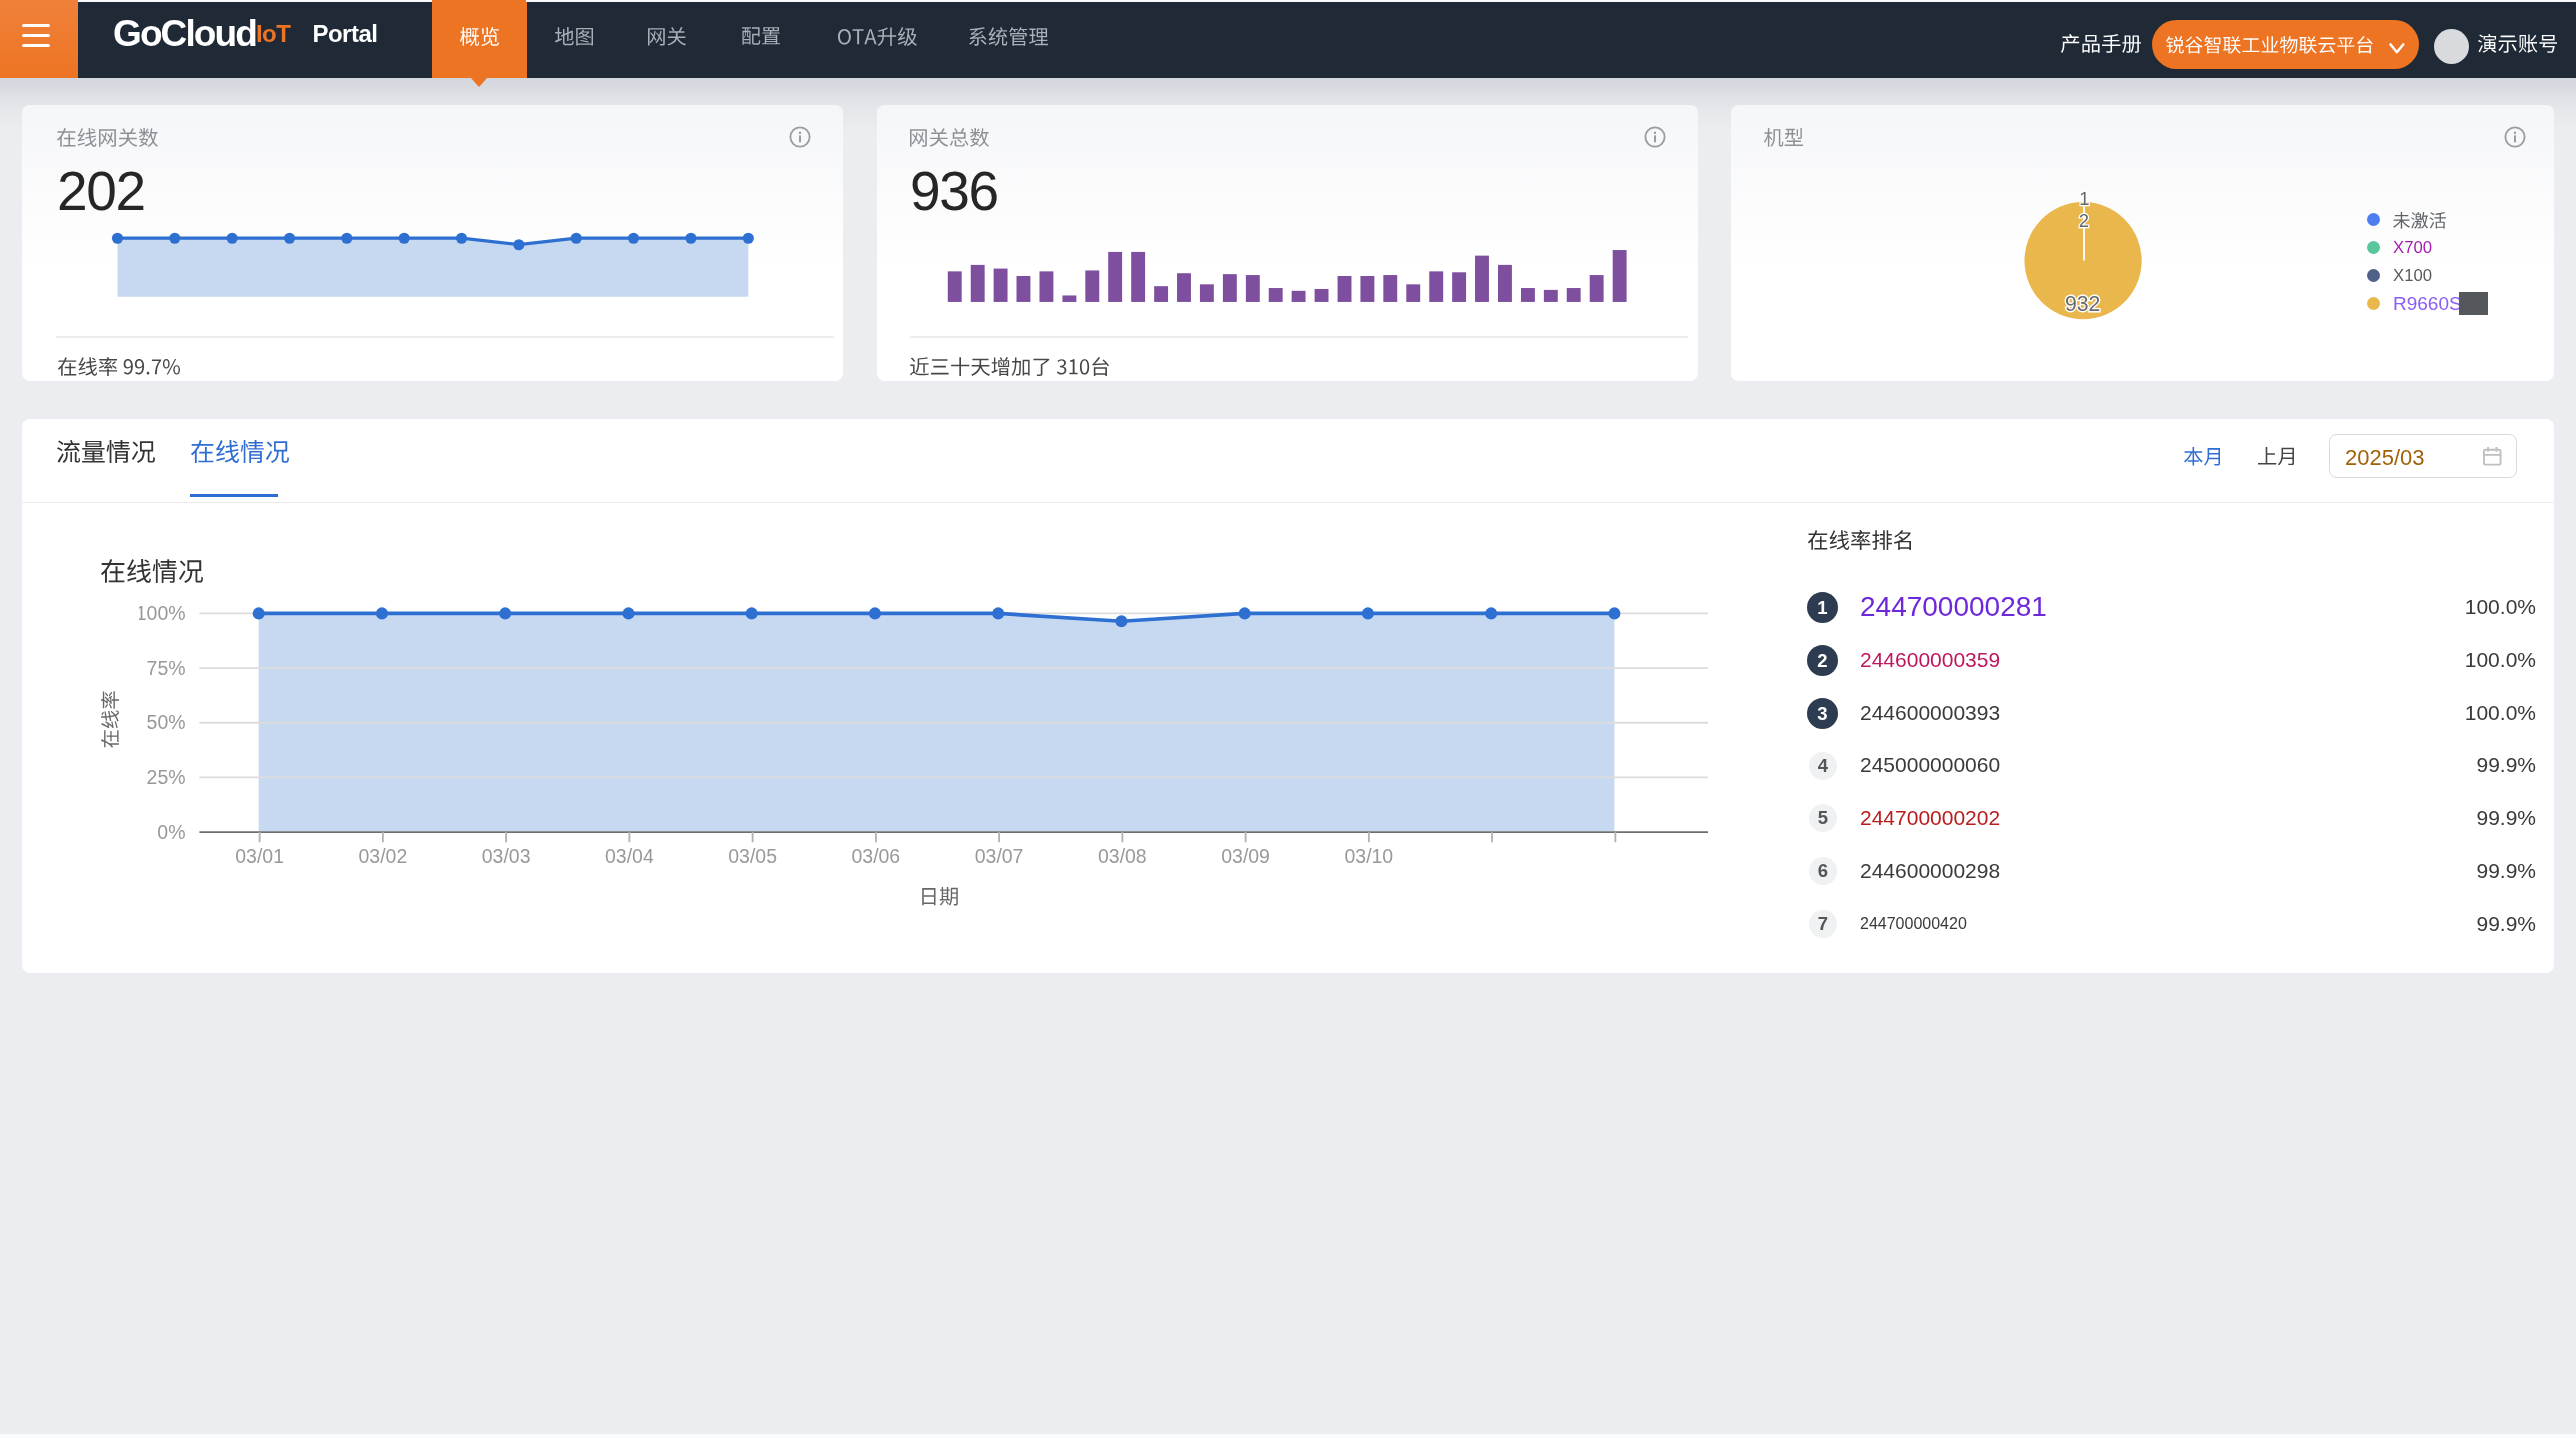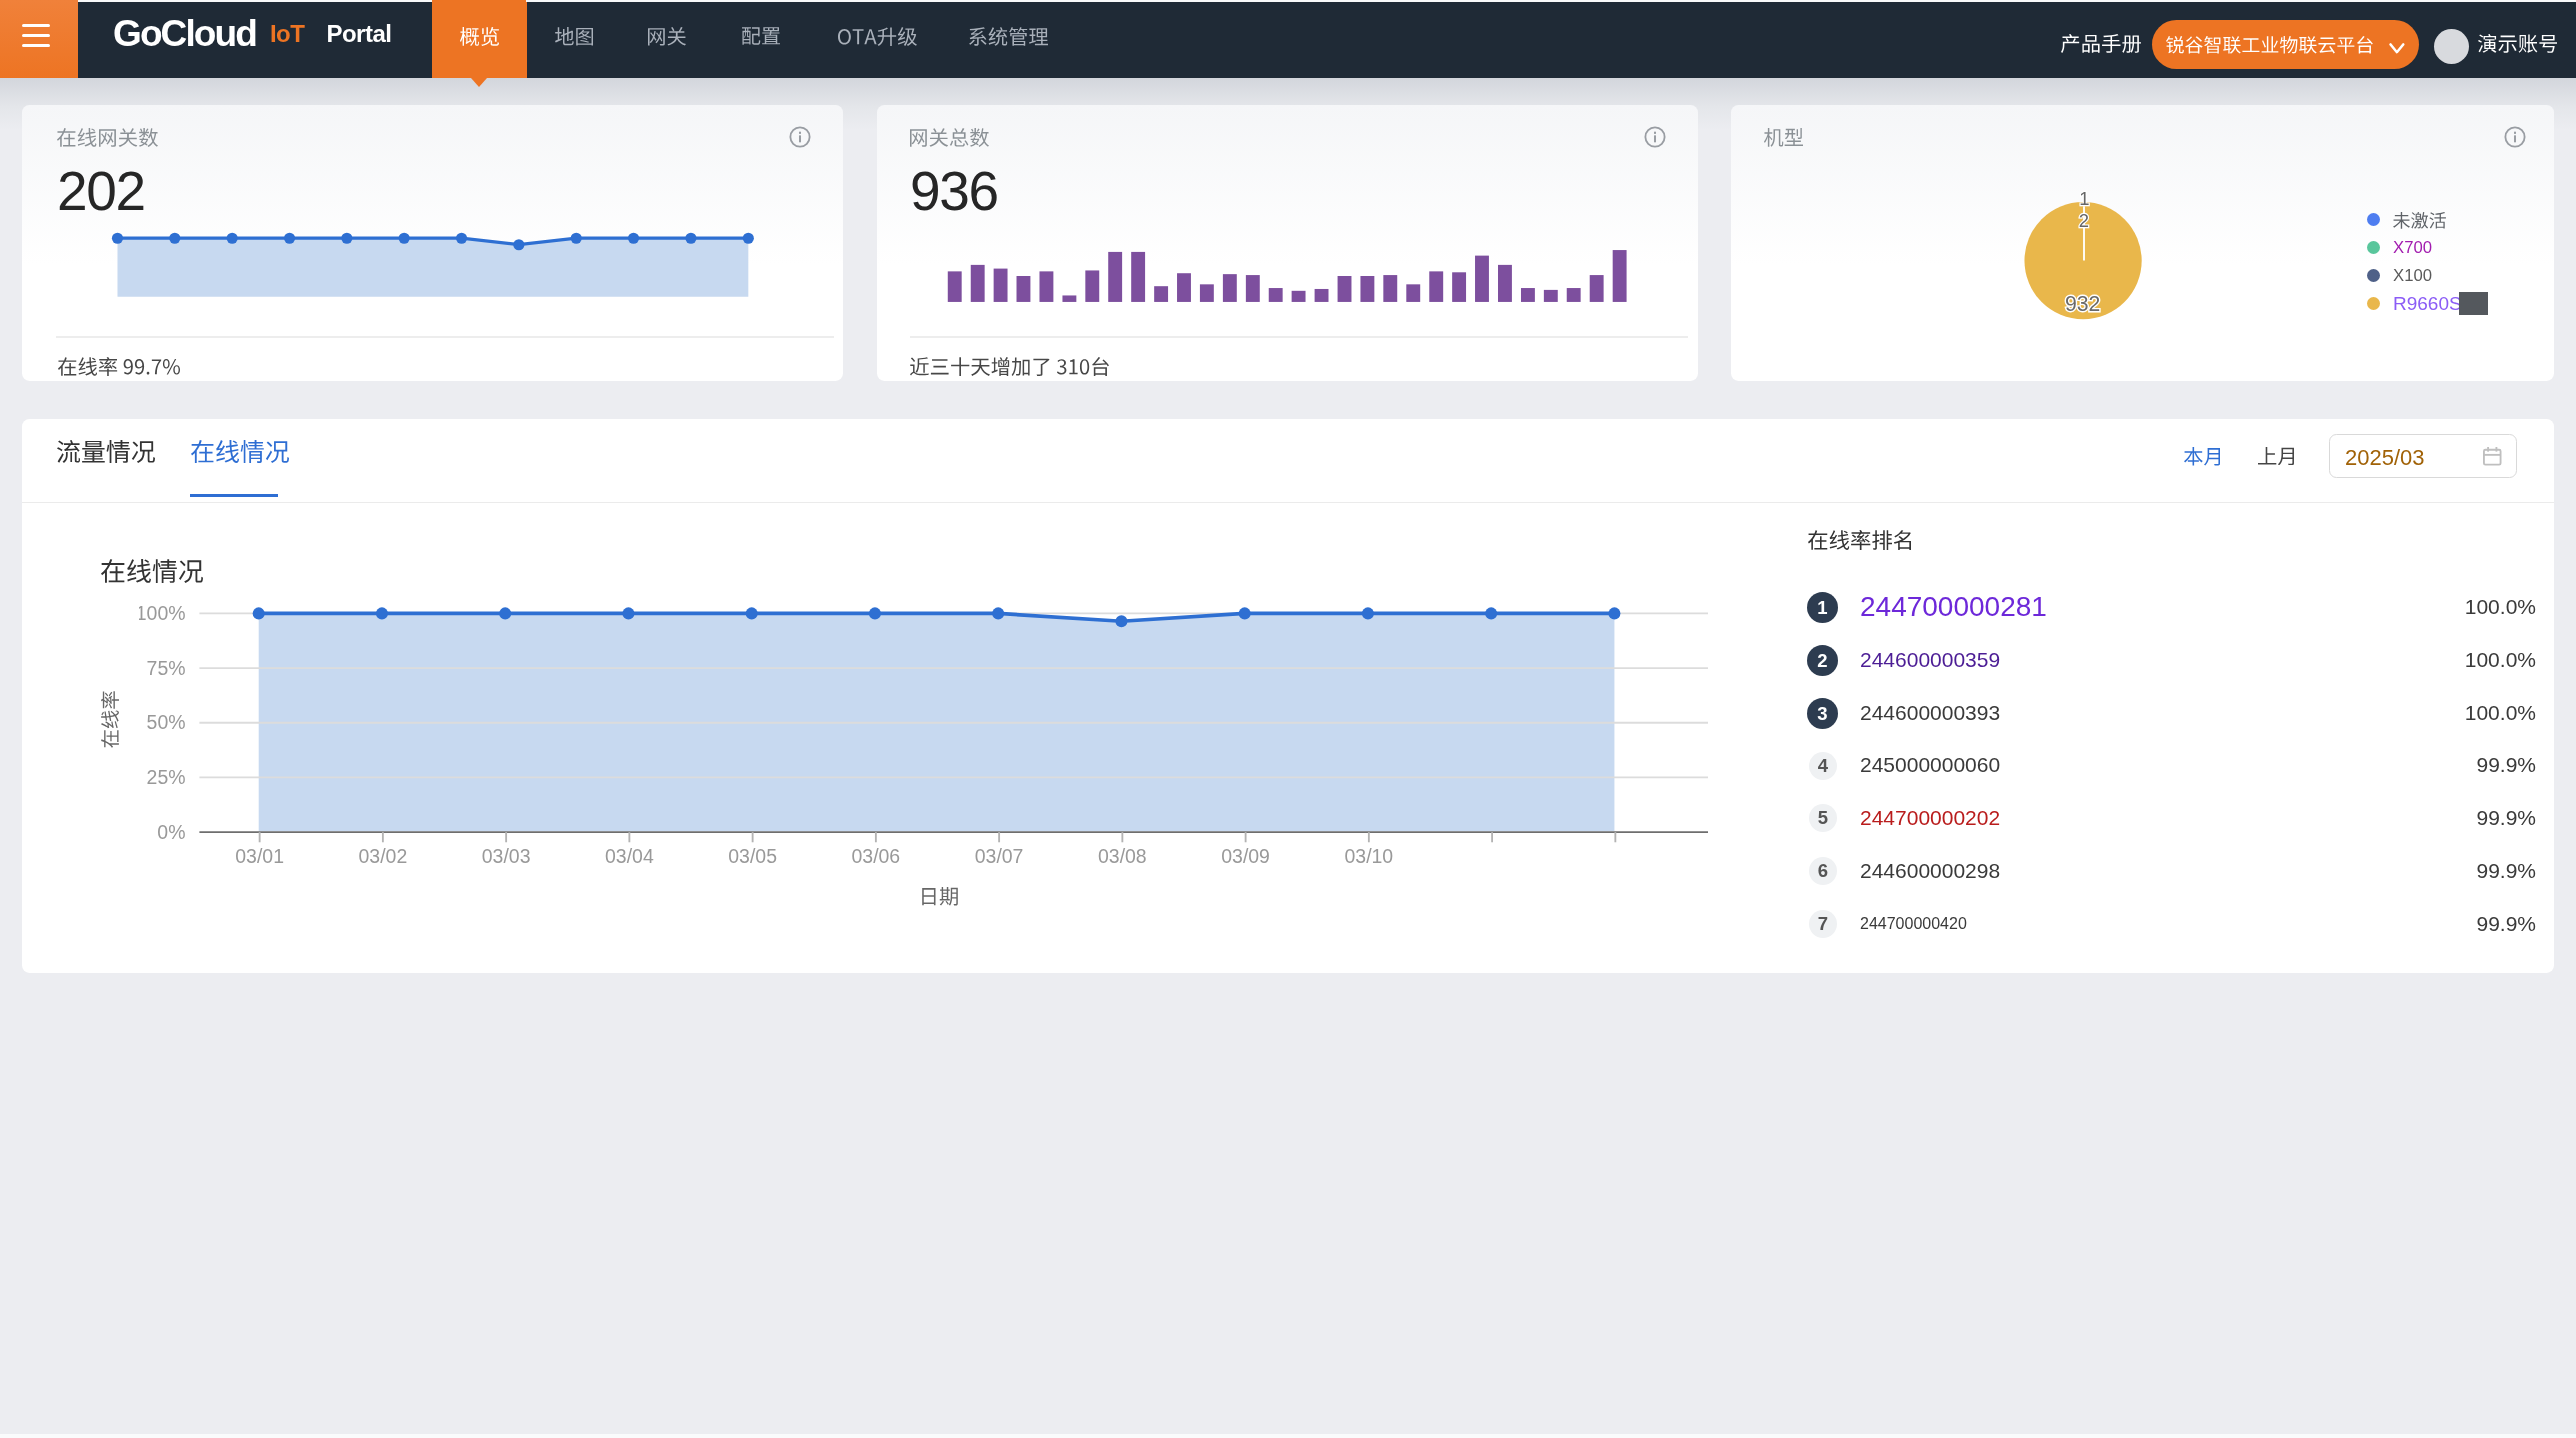--- a/index.html
+++ b/index.html
@@ -11,21 +11,21 @@
 .divider{position:absolute;height:1.9px;background:#ededed}
 </style></head><body>
 <div class="abs" style="left:0;top:78px;width:2576px;height:52px;background:linear-gradient(180deg,#d3d6dc 0%,#e4e6ea 55%,#ecedf1 100%)"></div>
 <div class="abs" style="left:0;top:0;width:2576px;height:78px;background:#1f2a36"></div>
 <div class="abs" style="left:0;top:0;width:78px;height:78px;background:linear-gradient(180deg,#f0813a,#ed7423)"></div>
 <div class="abs" style="left:22px;top:24px;width:28px;height:3.2px;background:#fff;border-radius:1.9px"></div>
 <div class="abs" style="left:22px;top:34px;width:28px;height:3.2px;background:#fff;border-radius:1.9px"></div>
 <div class="abs" style="left:22px;top:44px;width:28px;height:3.2px;background:#fff;border-radius:1.9px"></div>
 <div class="abs" style="left:113px;top:0;height:78px;display:flex;align-items:center;font-weight:bold;transform:translateY(-4.6px)">
     <span style="font-size:37px;letter-spacing:-1.9px;color:#fff">GoCloud</span>
-    <span style="font-size:24px;letter-spacing:-0.5px;color:#ed7423;margin-left:14px">IoT</span>
+    <span style="font-size:24px;letter-spacing:-0.5px;color:#ed7423;">IoT</span>
     <span style="font-size:24px;letter-spacing:-0.5px;color:#fff;margin-left:22px">Portal</span>
   </div>
 <div class="abs" style="left:432px;top:0;width:95px;height:78px;background:#ed7423"></div>
 <div class="abs" style="left:471px;top:78px;width:0;height:0;border-left:8.3px solid transparent;border-right:8.3px solid transparent;border-top:9.3px solid #ed7423"></div>
 <div class="abs " style="left:460px;top:27px;"><svg width="39" height="19" viewBox="0 0 42.0 20.3">
       <path d="M13 10.6C13.2 10.4 13.9 10.3 14.7 10.3H15.7C15 13.4 13.5 16.7 10.8 19.5C11.2 19.7 11.7 20.1 12 20.3C14 18.2 15.3 15.8 16.2 13.4V18.1C16.2 19.1 16.3 19.4 16.6 19.7C16.9 19.9 17.3 20 17.7 20C17.9 20 18.4 20 18.6 20C19 20 19.4 19.9 19.6 19.8C19.9 19.6 20.1 19.3 20.2 18.9C20.3 18.5 20.3 17.2 20.4 16.1C20 16 19.6 15.8 19.4 15.6C19.4 16.7 19.4 17.6 19.3 18C19.3 18.3 19.2 18.5 19.1 18.5C19 18.6 18.8 18.7 18.6 18.7C18.4 18.7 18.1 18.7 18 18.7C17.8 18.7 17.7 18.6 17.6 18.5C17.5 18.5 17.5 18.3 17.5 18.2V11.5H16.8L17.1 10.3H20.3V8.9H17.3C17.7 6.6 17.8 4.5 17.8 2.7H19.9V1.2H13V2.7H16.5C16.5 4.4 16.4 6.6 16 8.9H14.4C14.6 7.4 15 5.1 15.2 4H13.9C13.7 5.1 13.2 8.2 13 8.7C12.9 9.1 12.8 9.2 12.5 9.3C12.7 9.6 13 10.3 13 10.6ZM10.8 6.5V9.2H8.1V6.5ZM10.8 5.2H8.1V2.7H10.8ZM6.8 18.3C7 18 7.6 17.6 11.2 15.4C11.4 15.9 11.5 16.3 11.6 16.7L12.8 16.1C12.5 15 11.7 13.1 10.9 11.7L9.8 12.2C10.1 12.8 10.4 13.5 10.7 14.2L8.1 15.7V10.5H12.1V1.3H6.8V15.2C6.8 16.2 6.2 16.9 5.9 17.2C6.2 17.5 6.6 18 6.8 18.3ZM2.8 0V4.7H0.5V6.2H2.8C2.2 9.2 1.2 12.8 0 14.7C0.3 15.1 0.7 15.7 0.9 16.1C1.6 14.9 2.3 13 2.8 11.1V20.2H4.3V9.4C4.8 10.3 5.3 11.4 5.5 12.1L6.5 10.7C6.2 10.2 4.8 7.8 4.3 7.1V6.2H6.2V4.7H4.3V0ZM35.5 4.7C36.6 5.8 37.9 7.3 38.4 8.3L39.9 7.6C39.3 6.6 38.1 5.2 36.9 4.1ZM23.9 1.3V7.5H25.5V1.3ZM28.5 0.2V8.2H30.1V0.2ZM33 14.5V17.9C33 19.5 33.5 20 35.7 20C36.1 20 39.1 20 39.5 20C41.3 20 41.8 19.3 42 16.8C41.5 16.7 40.9 16.5 40.5 16.3C40.4 18.3 40.3 18.5 39.4 18.5C38.7 18.5 36.3 18.5 35.8 18.5C34.8 18.5 34.6 18.5 34.6 17.9V14.5ZM31.4 11.3V13C31.4 14.8 30.8 17.3 22.8 19C23.2 19.3 23.6 19.9 23.8 20.3C32.1 18.3 33.1 15.4 33.1 13.1V11.3ZM25.7 8.8V15.8H27.3V10.3H37.6V15.7H39.4V8.8ZM34.2 0C33.6 2.5 32.6 5 31.3 6.6C31.7 6.8 32.4 7.2 32.7 7.4C33.4 6.4 34.1 5.2 34.7 3.7H41.9V2.3H35.2C35.4 1.6 35.6 1 35.8 0.3Z" fill="#ffffff"></path>
     </svg></div>
 <div class="abs " style="left:555px;top:27px;"><svg width="38" height="18.7" viewBox="0 0 41.4 20.2">
       <path d="M8.7 2V8.1L6.3 9.1L7 10.5L8.7 9.8V16.7C8.7 19.1 9.4 19.7 12 19.7C12.5 19.7 16.8 19.7 17.4 19.7C19.7 19.7 20.2 18.8 20.5 15.7C20 15.7 19.4 15.4 19 15.1C18.9 17.6 18.6 18.2 17.3 18.2C16.5 18.2 12.8 18.2 12 18.2C10.6 18.2 10.3 18 10.3 16.8V9.1L13.2 7.9V15.3H14.8V7.2L17.9 5.9C17.9 9.4 17.8 11.9 17.7 12.4C17.6 12.9 17.4 13 17.1 13C16.9 13 16.1 13 15.6 12.9C15.8 13.3 15.9 13.9 16 14.4C16.6 14.4 17.5 14.4 18.1 14.2C18.7 14.1 19.1 13.7 19.3 12.8C19.4 11.9 19.5 8.6 19.5 4.5L19.6 4.2L18.4 3.7L18.1 4L17.8 4.3L14.8 5.5V0H13.2V6.2L10.3 7.4V2ZM0 15.1 0.7 16.7C2.6 15.9 5.1 14.8 7.5 13.7L7.1 12.2L4.6 13.2V6.9H7.2V5.3H4.6V0.3H3V5.3H0.2V6.9H3V13.9C1.9 14.4 0.8 14.8 0 15.1ZM29.5 12.3C31.3 12.7 33.5 13.5 34.8 14.1L35.4 13C34.2 12.4 32 11.7 30.2 11.3ZM27.3 15.1C30.4 15.5 34.2 16.4 36.3 17.1L37 15.9C34.9 15.2 31.1 14.3 28.1 14ZM23.1 1V20.2H24.7V19.3H39.8V20.2H41.4V1ZM24.7 17.8V2.5H39.8V17.8ZM30.4 2.9C29.3 4.7 27.4 6.4 25.5 7.5C25.9 7.8 26.4 8.3 26.7 8.5C27.3 8.1 28 7.6 28.7 7C29.3 7.7 30.2 8.3 31 8.9C29.2 9.8 27.1 10.5 25.1 10.9C25.4 11.2 25.7 11.8 25.9 12.2C28.1 11.7 30.4 10.9 32.5 9.8C34.3 10.8 36.4 11.5 38.5 12C38.7 11.6 39.1 11 39.4 10.7C37.4 10.4 35.5 9.8 33.8 9C35.4 7.9 36.8 6.6 37.8 5.1L36.8 4.6L36.6 4.7H30.9C31.2 4.2 31.5 3.8 31.8 3.4ZM29.6 6.1 29.7 5.9H35.4C34.6 6.8 33.6 7.6 32.4 8.3C31.3 7.6 30.3 6.9 29.6 6.1Z" fill="#a9b0ba"></path>
     </svg></div>
@@ -242,21 +242,21 @@
 <div class="abs " style="left:922px;top:887px;"><svg width="36" height="18.6" viewBox="0 0 38.5 20.1">
       <path d="M1.7 10.5H12.7V16.7H1.7ZM1.7 8.8V2.9H12.7V8.8ZM0 1.2V19.7H1.7V18.3H12.7V19.6H14.4V1.2ZM22 15.1C21.4 16.5 20.2 18 19 19C19.4 19.2 20 19.7 20.4 20C21.5 18.9 22.8 17.2 23.6 15.5ZM25.2 15.8C26 16.8 27.1 18.2 27.5 19.1L28.8 18.3C28.4 17.4 27.3 16.1 26.5 15.1ZM36.9 2.3V5.9H32.4V2.3ZM30.9 0.8V8.8C30.9 12 30.7 16.2 28.9 19.1C29.2 19.3 29.9 19.8 30.2 20.1C31.5 18 32.1 15.2 32.3 12.5H36.9V17.8C36.9 18.2 36.8 18.3 36.5 18.3C36.2 18.3 35 18.3 33.9 18.3C34.1 18.7 34.3 19.4 34.4 19.9C36 19.9 37.1 19.9 37.7 19.6C38.3 19.3 38.5 18.8 38.5 17.9V0.8ZM36.9 7.3V11H32.4C32.4 10.2 32.4 9.5 32.4 8.8V7.3ZM26.6 0V2.7H22.6V0H21.1V2.7H19.3V4.1H21.1V13.1H19V14.6H29.8V13.1H28.2V4.1H29.8V2.7H28.2V0ZM22.6 4.1H26.6V6.1H22.6ZM22.6 7.4H26.6V9.6H22.6ZM22.6 10.9H26.6V13.1H22.6Z" fill="#666"></path>
     </svg></div>
 <div class="abs " style="left:1808px;top:530px;"><svg width="103" height="20" viewBox="0 0 110.7 21.3">
       <path d="M8.1 0.2C7.8 1.3 7.4 2.6 6.9 3.7H0.6V5.4H6.1C4.7 8.3 2.6 11.1 0 12.9C0.3 13.3 0.7 14 0.9 14.5C1.9 13.8 2.8 13 3.6 12.2V21.2H5.3V10.1C6.4 8.6 7.3 7 8.1 5.4H20.7V3.7H8.8C9.2 2.7 9.6 1.6 9.9 0.6ZM12.9 6.6V11H7.7V12.6H12.9V19.2H6.8V20.8H20.7V19.2H14.6V12.6H19.8V11H14.6V6.6ZM23.4 18.2 23.7 19.9C25.9 19.3 28.6 18.4 31.3 17.6L31 16.2C28.2 17 25.3 17.8 23.4 18.2ZM38.3 1.5C39.5 2.1 40.9 3 41.7 3.6L42.7 2.6C41.9 1.9 40.5 1.1 39.3 0.6ZM23.8 9.8C24.1 9.6 24.7 9.5 27.5 9.1C26.5 10.6 25.6 11.7 25.1 12.2C24.4 13 23.9 13.6 23.4 13.7C23.6 14.1 23.8 14.9 23.9 15.3C24.4 15 25.2 14.8 31 13.6C30.9 13.3 30.9 12.6 31 12.2L26.4 13C28.1 10.9 29.9 8.4 31.3 5.9L29.9 5C29.5 5.8 29 6.7 28.5 7.5L25.5 7.8C26.9 5.9 28.2 3.4 29.2 1L27.6 0.2C26.7 3 25 5.9 24.5 6.7C24 7.5 23.6 8 23.2 8.1C23.4 8.6 23.7 9.4 23.8 9.8ZM42.5 11.5C41.6 12.9 40.4 14.2 38.9 15.4C38.5 14.2 38.2 12.7 38 11L43.8 9.9L43.5 8.4L37.7 9.5C37.6 8.5 37.5 7.5 37.4 6.5L43.2 5.6L42.9 4.1L37.4 4.9C37.3 3.4 37.3 1.8 37.3 0.1H35.6C35.6 1.8 35.6 3.5 35.7 5.2L32.1 5.7L32.4 7.2L35.8 6.7C35.9 7.8 36 8.8 36.1 9.8L31.6 10.6L31.9 12.2L36.3 11.4C36.6 13.3 37 15 37.4 16.4C35.5 17.7 33.2 18.8 30.9 19.5C31.3 19.9 31.7 20.5 32 20.9C34.1 20.1 36.2 19.2 38 18C39 20 40.2 21.3 41.8 21.3C43.4 21.3 44 20.5 44.3 17.9C43.9 17.8 43.3 17.4 43 17C42.9 19 42.6 19.6 42 19.6C41 19.6 40.2 18.6 39.4 17C41.3 15.6 42.8 13.9 44 12.1ZM64.2 4.7C63.4 5.6 62 6.9 60.9 7.6L62.2 8.5C63.2 7.8 64.6 6.6 65.6 5.6ZM46.4 11.7 47.3 13.1C48.8 12.4 50.7 11.4 52.5 10.4L52.1 9.1C50 10.1 47.8 11.1 46.4 11.7ZM47.1 5.7C48.3 6.5 49.8 7.6 50.6 8.4L51.8 7.4C51 6.6 49.5 5.5 48.3 4.8ZM60.7 10.1C62.3 11.1 64.3 12.4 65.2 13.4L66.5 12.3C65.5 11.4 63.5 10.1 61.9 9.2ZM46.3 14.8V16.4H55.7V21.3H57.5V16.4H67V14.8H57.5V12.9H55.7V14.8ZM55.1 0.4C55.5 1 55.9 1.6 56.2 2.2H46.8V3.8H55.2C54.5 4.9 53.7 5.9 53.4 6.2C53.1 6.6 52.7 6.8 52.4 6.9C52.6 7.3 52.8 8 52.9 8.4C53.2 8.2 53.8 8.1 56.4 7.9C55.3 9 54.3 9.9 53.8 10.3C53.1 10.9 52.5 11.4 52 11.5C52.1 11.9 52.4 12.6 52.4 12.9C52.9 12.7 53.7 12.6 59.8 12C60 12.5 60.3 12.9 60.4 13.3L61.8 12.6C61.3 11.6 60.1 9.9 59.1 8.8L57.8 9.3C58.2 9.7 58.6 10.3 58.9 10.8L54.9 11.1C56.9 9.5 58.9 7.5 60.7 5.3L59.3 4.5C58.9 5.2 58.3 5.8 57.8 6.4L54.8 6.6C55.6 5.8 56.3 4.8 57 3.8H66.8V2.2H58.2C57.9 1.6 57.3 0.7 56.8 0ZM72.3 0.2V4.8H69.4V6.4H72.3V11.5L69.1 12.3L69.4 14L72.3 13.2V19.2C72.3 19.5 72.2 19.5 71.9 19.6C71.7 19.6 70.8 19.6 69.8 19.5C70 20 70.3 20.7 70.3 21.1C71.8 21.1 72.6 21.1 73.2 20.8C73.8 20.6 74 20.1 74 19.2V12.7L76.7 11.9L76.5 10.3L74 11V6.4H76.5V4.8H74V0.2ZM76.9 13.7V15.2H80.8V21.3H82.5V0.3H80.8V4.1H77.3V5.7H80.8V8.9H77.4V10.4H80.8V13.7ZM84.6 0.3V21.3H86.2V15.3H90.3V13.7H86.2V10.4H89.8V8.9H86.2V5.7H90V4.1H86.2V0.3ZM97.2 7.3C98.3 8.1 99.7 9.2 100.7 10.1C98 11.6 95.1 12.6 92.2 13.2C92.5 13.6 92.9 14.3 93.1 14.8C94.4 14.5 95.7 14.1 96.9 13.7V21.3H98.6V20.1H108.9V21.3H110.7V11.7H101.5C105.3 9.6 108.7 6.8 110.5 3.1L109.4 2.4L109.1 2.5H100.9C101.5 1.8 102 1.1 102.4 0.5L100.5 0.1C99.1 2.3 96.5 4.9 92.7 6.6C93.1 6.9 93.7 7.5 93.9 8C96.1 6.8 97.9 5.5 99.4 4H108C106.6 6.1 104.6 7.8 102.3 9.2C101.2 8.3 99.7 7.2 98.5 6.3ZM108.9 18.5H98.6V13.2H108.9Z" fill="#333"></path>
     </svg></div>
 <div class="abs" style="left:1807px;top:592px;width:31px;height:31px;border-radius:50%;background:#2d3c50;color:#fff;font-size:18.5px;font-weight:bold;display:flex;align-items:center;justify-content:center">1</div>
 <div class="abs" style="left:1860px;top:596px;font-size:28px;line-height:22px;color:#6d28d9">244700000281</div>
 <div class="abs" style="left:2258px;top:596px;width:278px;text-align:right;font-size:21px;line-height:22px;color:#3a3a3a">100.0%</div>
 <div class="abs" style="left:1807px;top:645px;width:31px;height:31px;border-radius:50%;background:#2d3c50;color:#fff;font-size:18.5px;font-weight:bold;display:flex;align-items:center;justify-content:center">2</div>
-<div class="abs" style="left:1860px;top:649px;font-size:21px;line-height:22px;color:#4c1d95">244600000359</div>
+<div class="abs" style="left:1860px;top:649px;font-size:21px;line-height:22px;color:#be185d">244600000359</div>
 <div class="abs" style="left:2258px;top:649px;width:278px;text-align:right;font-size:21px;line-height:22px;color:#3a3a3a">100.0%</div>
 <div class="abs" style="left:1807px;top:698px;width:31px;height:31px;border-radius:50%;background:#2d3c50;color:#fff;font-size:18.5px;font-weight:bold;display:flex;align-items:center;justify-content:center">3</div>
 <div class="abs" style="left:1860px;top:702px;font-size:21px;line-height:22px;color:#3a3a3a">244600000393</div>
 <div class="abs" style="left:2258px;top:702px;width:278px;text-align:right;font-size:21px;line-height:22px;color:#3a3a3a">100.0%</div>
 <div class="abs" style="left:1809px;top:752px;width:28px;height:28px;border-radius:50%;background:#eff1f3;color:#555;font-size:18.5px;font-weight:bold;display:flex;align-items:center;justify-content:center">4</div>
 <div class="abs" style="left:1860px;top:754px;font-size:21px;line-height:22px;color:#3a3a3a">245000000060</div>
 <div class="abs" style="left:2258px;top:754px;width:278px;text-align:right;font-size:21px;line-height:22px;color:#3a3a3a">99.9%</div>
 <div class="abs" style="left:1809px;top:804px;width:28px;height:28px;border-radius:50%;background:#eff1f3;color:#555;font-size:18.5px;font-weight:bold;display:flex;align-items:center;justify-content:center">5</div>
 <div class="abs" style="left:1860px;top:807px;font-size:21px;line-height:22px;color:#b91c1c">244700000202</div>
 <div class="abs" style="left:2258px;top:807px;width:278px;text-align:right;font-size:21px;line-height:22px;color:#3a3a3a">99.9%</div>

